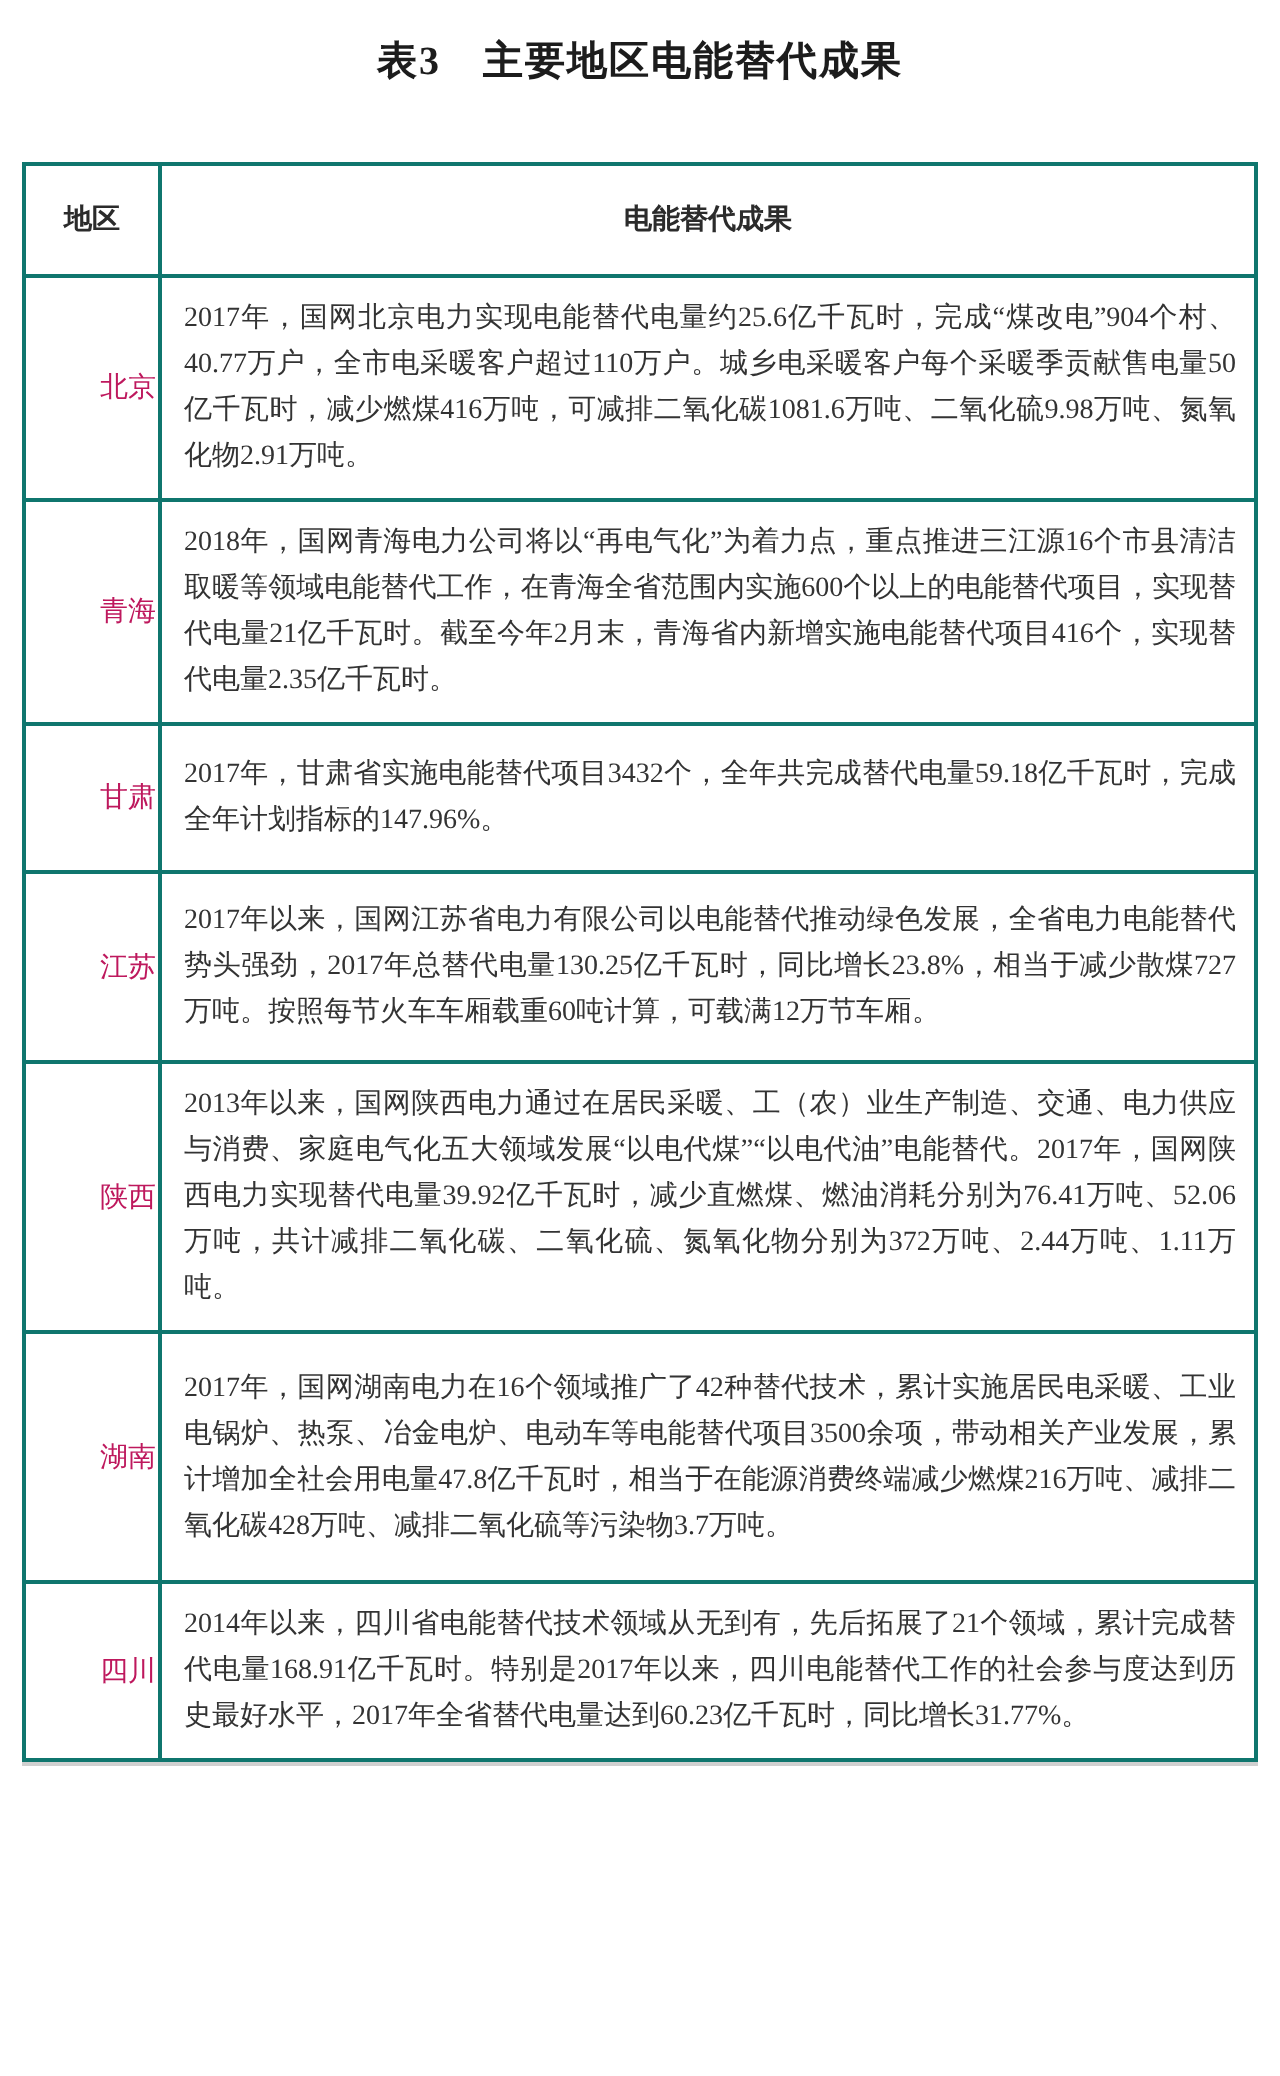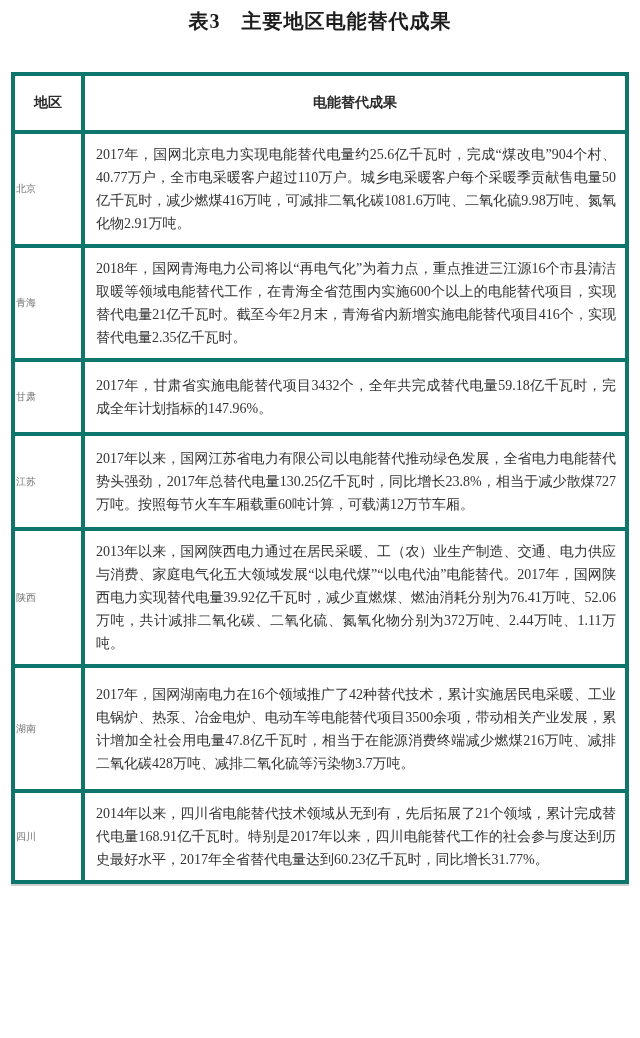--- a/index.html
+++ b/index.html
@@ -11,37 +11,37 @@
     position: relative;
     width: 640px;
     height: 1038px;
     margin: 0 auto;
     background: #ffffff;
     font-family: "Liberation Serif", "DejaVu Serif", serif;
     overflow: hidden;
   }
   .doc-title {
     margin: 0;
-    padding-top: 8px;
+    padding-top: 17px;
     text-align: center;
     font-size: 20px;
     font-weight: bold;
     color: #1c1c1c;
     letter-spacing: 1px;
   }
   table.results-table {
     border-collapse: collapse;
     table-layout: fixed;
     width: 618px;
     margin: 37px auto 0 auto;
     background: #ffffff;
   }
   table.results-table th,
   table.results-table td {
-    border: 4px solid #0f766e;
+    border: 2px solid #0f766e;
   }
   table.results-table {
     border: 1px solid #7d7d7d;
     box-shadow: 0 2px 0 rgba(150,150,150,0.45);
   }
   th.region-header {
     width: 64px;
     height: 52px;
     font-size: 14px;
     font-weight: bold;
@@ -52,24 +52,24 @@
   th.result-header {
     height: 52px;
     font-size: 14px;
     font-weight: bold;
     text-align: center;
     vertical-align: middle;
     color: #2b2b2b;
   }
   td.region-cell {
     width: 64px;
-    text-align: left;
+    text-align: right;
     vertical-align: middle;
-    font-size: 10px;
-    color: #737373;
+    font-size: 14px;
+    color: #be185d;
   }
   td.result-cell {
     padding: 9px 9px 9px 11px;
     font-size: 14px;
     line-height: 23px;
     text-align: justify;
     vertical-align: middle;
     color: #333333;
   }
 </style>

